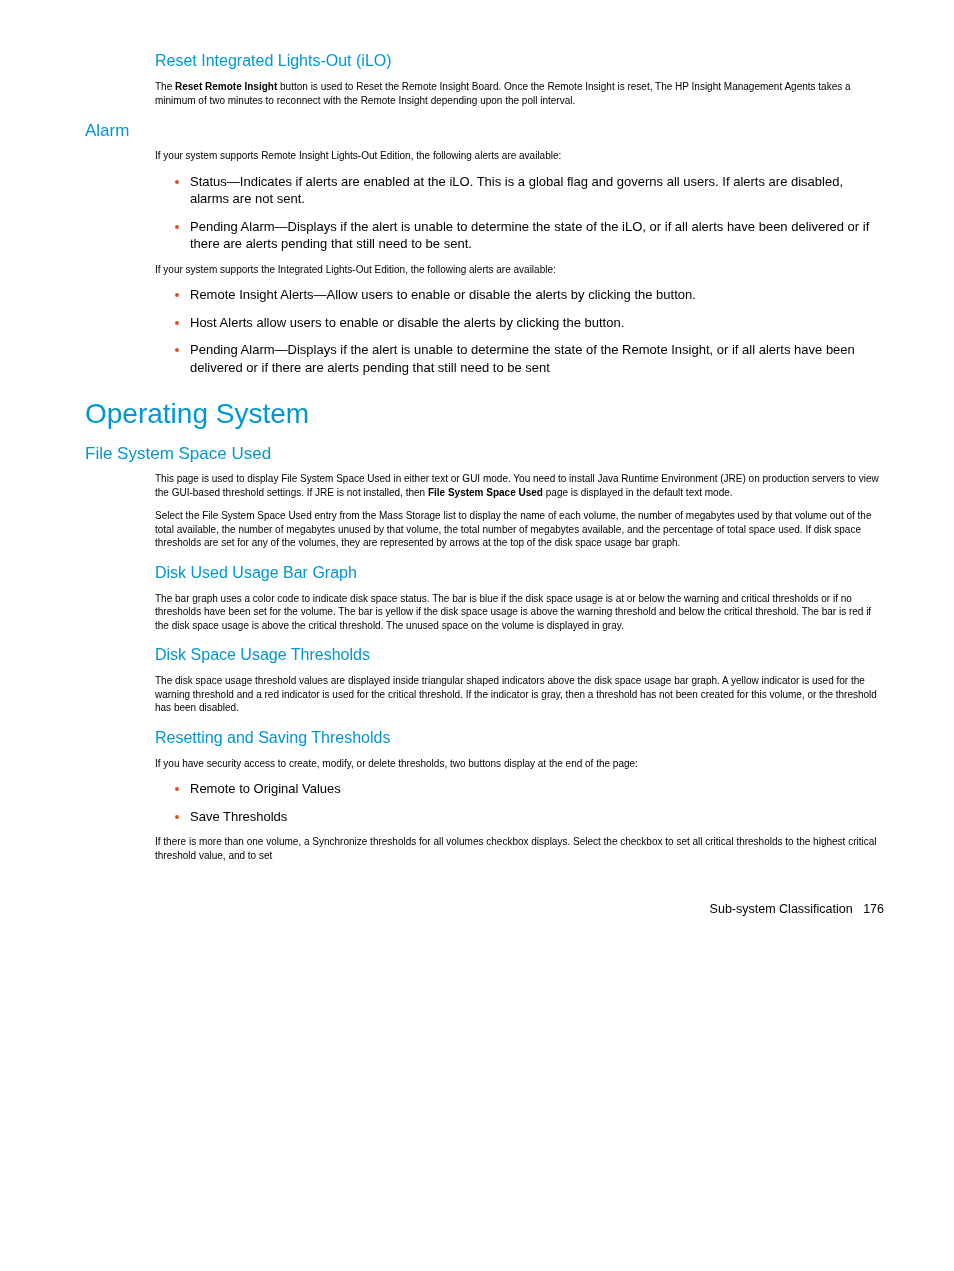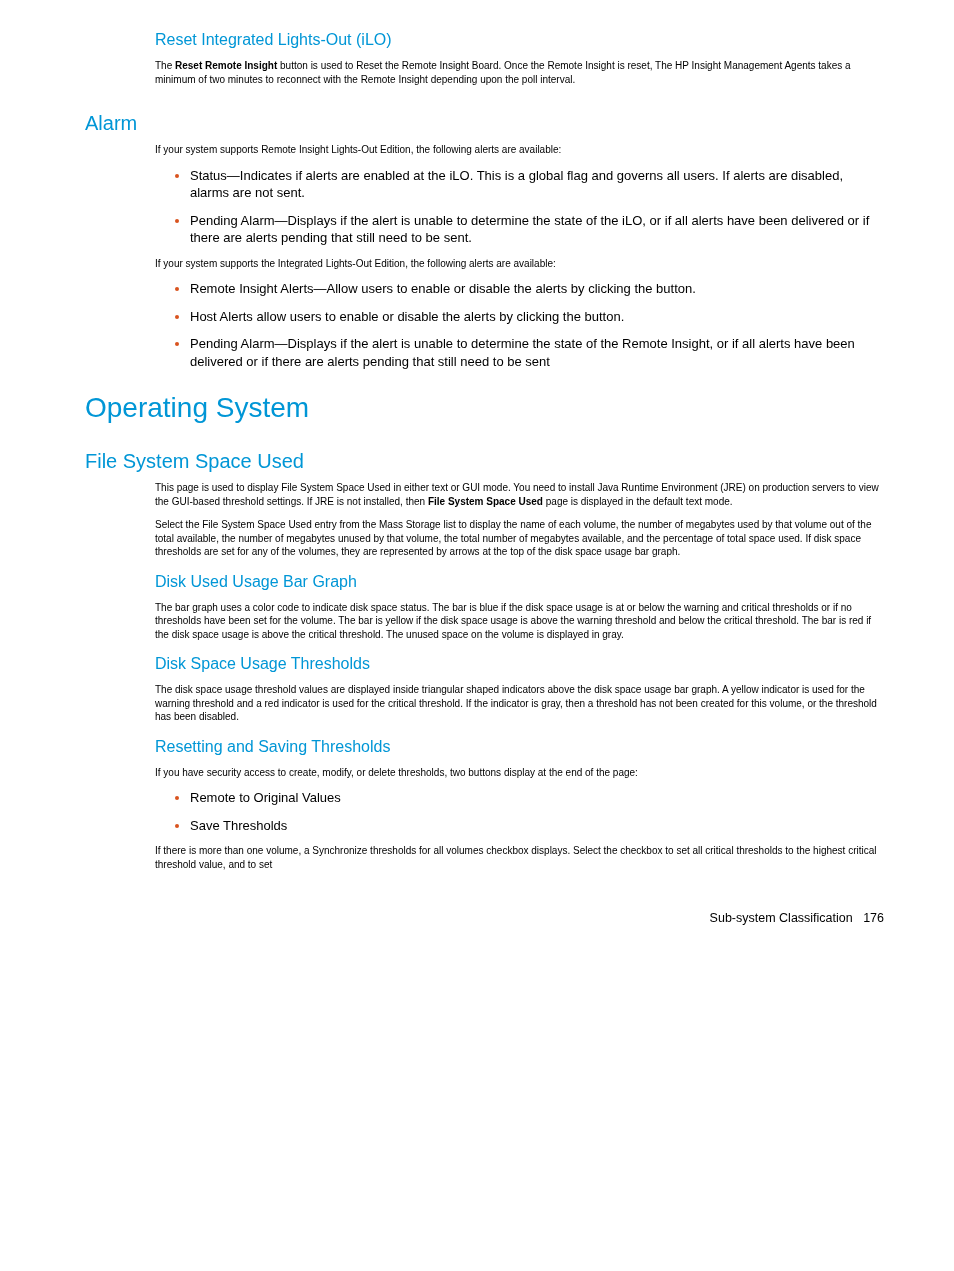--- a/index.html
+++ b/index.html
@@ -4,39 +4,39 @@
 <style>
   body {
     margin: 0;
     padding: 0;
     font-family: Arial, Helvetica, sans-serif;
     background: #fff;
     color: #000;
     width: 954px;
   }
   .page {
-    padding: 31px 70px 60px 85px;
+    padding: 52px 70px 60px 85px;
     box-sizing: border-box;
   }
   .content-indent {
     margin-left: 70px;
   }
   .h4 {
     color: #0096d6;
     font-size: 16px;
     font-weight: 400;
     margin: 0 0 10px 0;
     font-family: "Arial Narrow", Arial, sans-serif;
     font-stretch: condensed;
   }
   .h3 {
     color: #0096d6;
-    font-size: 20px;
+    font-size: 17px;
     font-weight: 400;
-    margin: 26px 0 8px 0;
+    margin: 14px 0 8px 0;
     margin-left: 0;
     font-family: "Arial Narrow", Arial, sans-serif;
     font-stretch: condensed;
   }
   .h2 {
     color: #0096d6;
     font-size: 28px;
     font-weight: 400;
     margin: 22px 0 12px 0;
     margin-left: 0;

